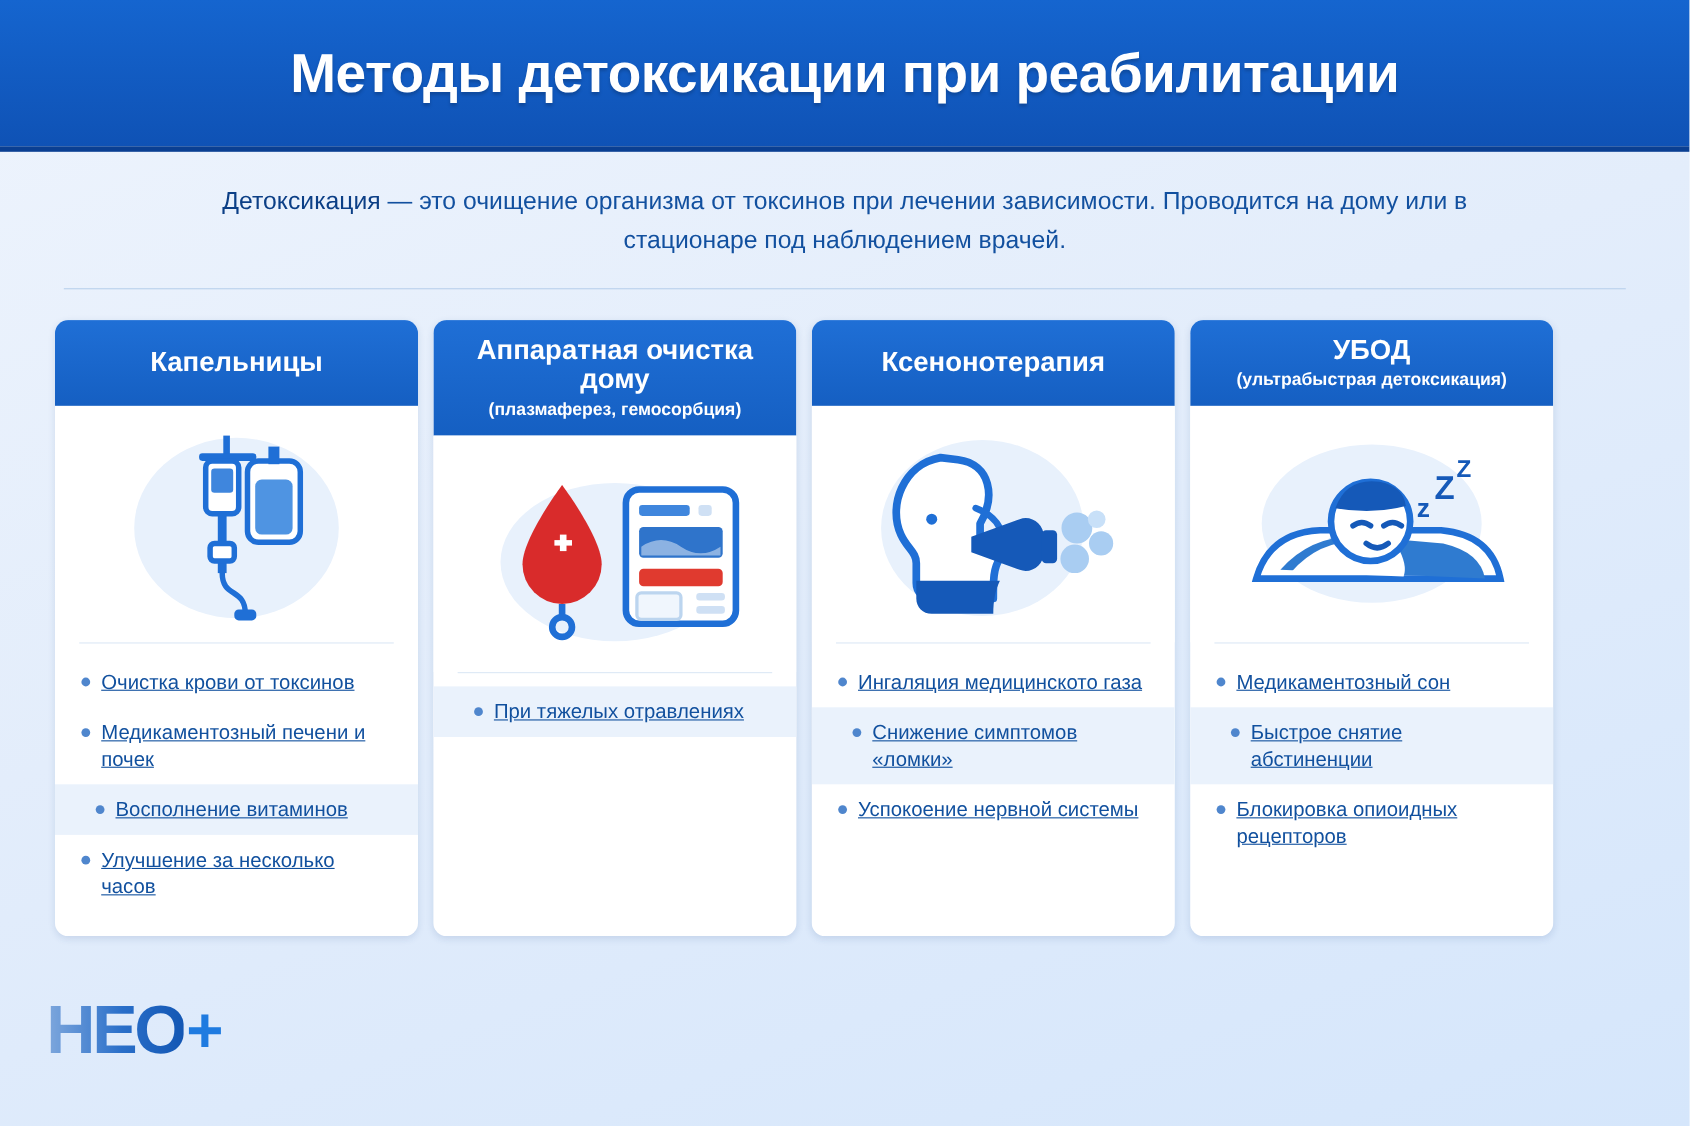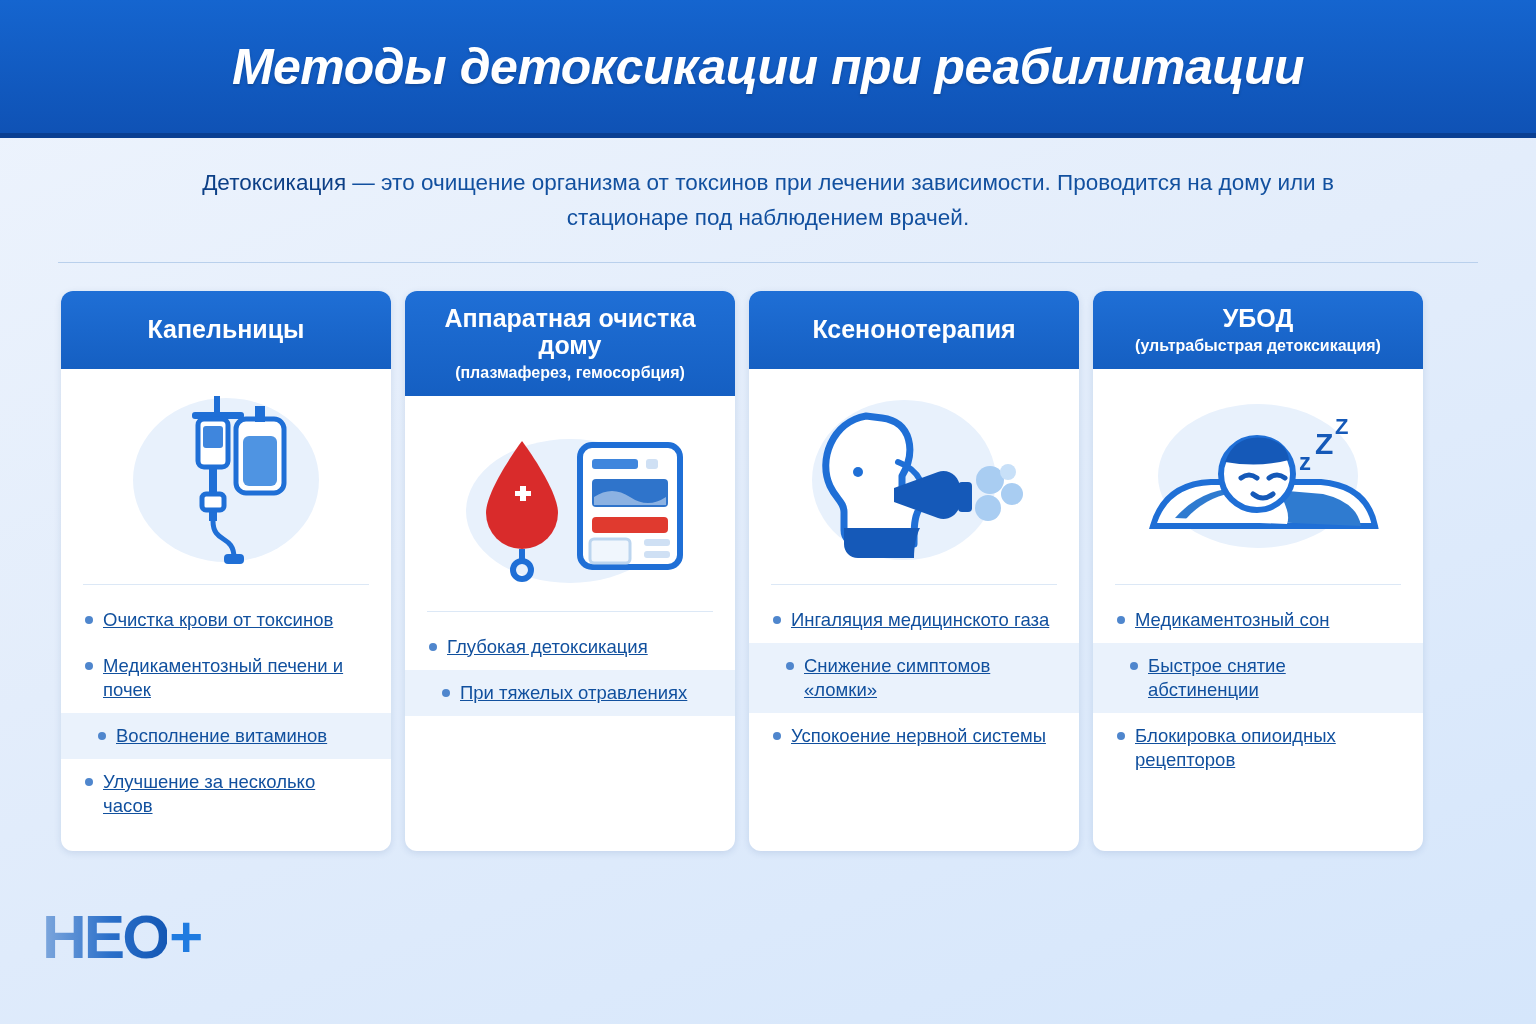--- a/index.html
+++ b/index.html
@@ -14,21 +14,20 @@
   }
 
   
   .header {
     height: 138px;
     background: linear-gradient(180deg, #1565cf 0%, #0f52b5 100%);
     border-bottom: 5px solid #0a3f92;
     display: flex;
     align-items: center;
     justify-content: center;
-    font-style: italic;
   }
   .header-title {
     color: #ffffff;
     font-size: 50px;
     font-weight: bold;
     letter-spacing: -0.5px;
     text-align: center;
     text-shadow: 0 2px 3px rgba(0,0,0,0.18);
   }
 
@@ -49,21 +48,20 @@
     background: #b9d0ec;
     margin: 26px auto 0;
   }
 
   
   .cards {
     display: flex;
     gap: 14px;
     padding: 28px 50px 0 50px;
     align-items: center;
-    margin-left: 11px;
   }
   .card {
     width: 330px;
     background: #ffffff;
     border-radius: 12px;
     box-shadow: 0 2px 7px rgba(30,70,130,0.13);
     overflow: hidden;
     display: flex;
     flex-direction: column;
     min-height: 560px;
@@ -231,24 +229,20 @@
         <rect x="162" y="76" width="76" height="28" rx="4" fill="#2f74cb"></rect>
         <path d="M164 94 q18 -12 36 0 t36 0 v8 h-72 z" fill="#ffffff" opacity="0.45"></path>
         <rect x="162" y="114" width="76" height="16" rx="4" fill="#e03a2f"></rect>
         <rect x="214" y="136" width="26" height="7" rx="3" fill="#cfe0f4"></rect>
         <rect x="214" y="148" width="26" height="7" rx="3" fill="#cfe0f4"></rect>
         <rect x="160" y="136" width="40" height="24" rx="4" fill="#f0f6fd" stroke="#bcd5ef" stroke-width="3"></rect>
       </svg>
     </div>
     <div class="list-sep"></div>
     <ul class="bullets">
-      <li>
-          <span class="dot"></span>
-          <span>Глубокая детоксикация</span>
-        </li>
       <li class="hl">
           <span class="dot"></span>
           <span>При тяжелых отравлениях</span>
         </li>
     </ul>
   </div>
 
   <div class="card">
     <div class="card-head">
       <div class="card-title">Ксенонотерапия</div>

